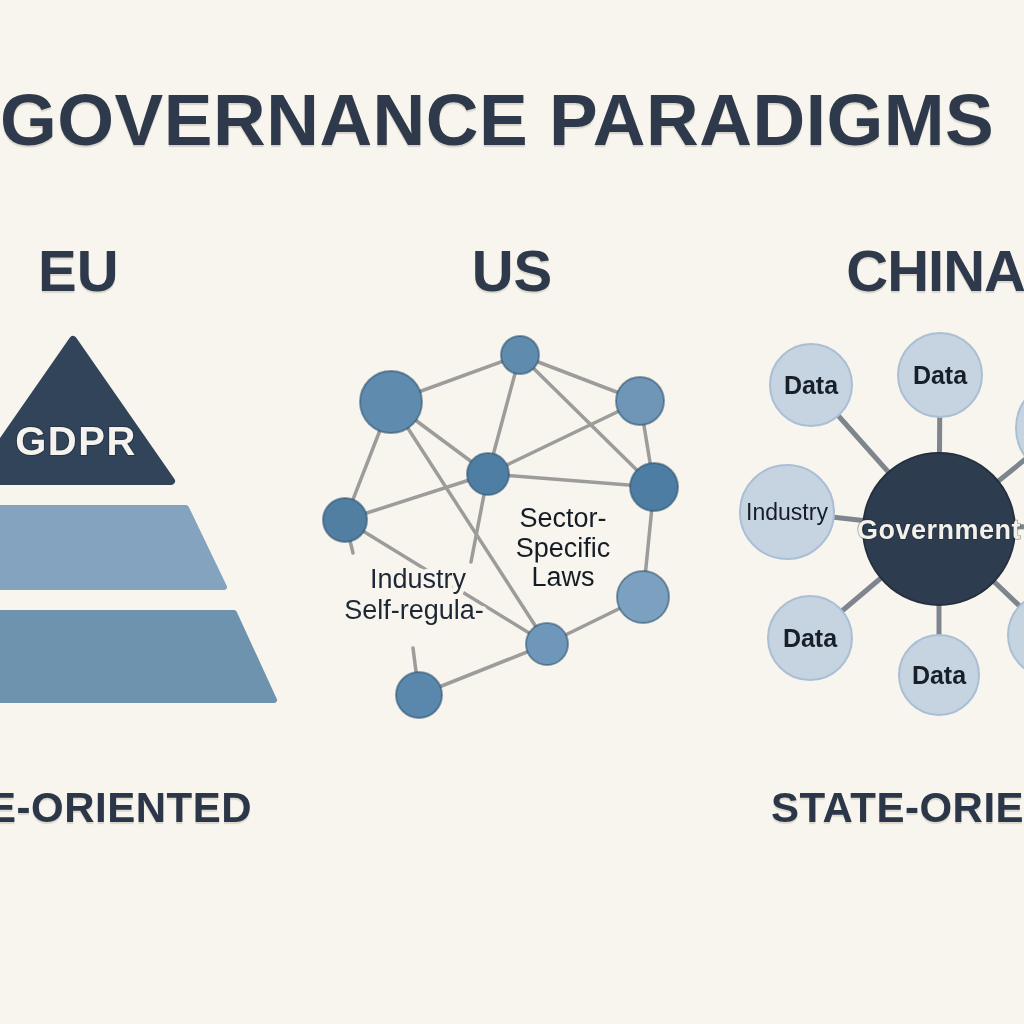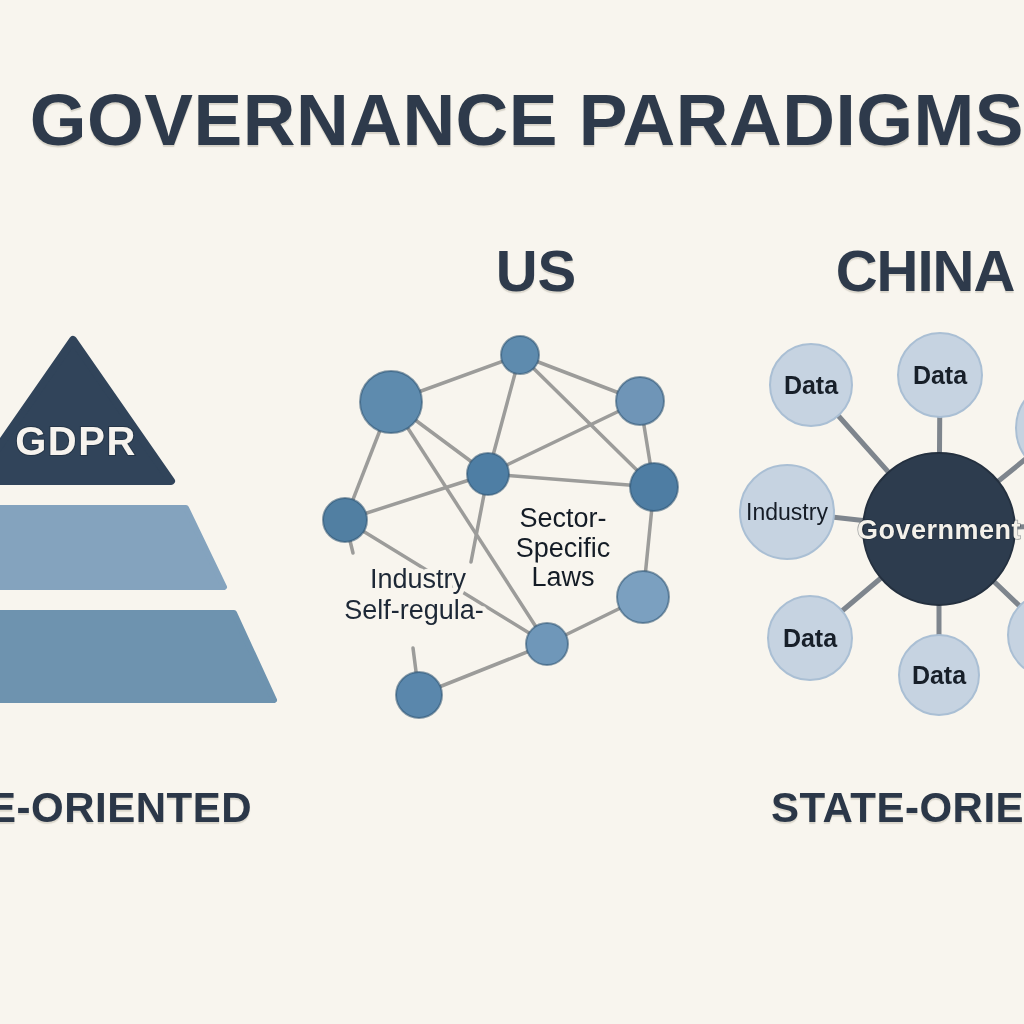--- a/index.html
+++ b/index.html
@@ -9,40 +9,40 @@
     height: 1024px;
     overflow: hidden;
     background: #f8f5ee;
     font-family: "Liberation Sans", sans-serif;
     color: #2e3a4b;
   }
   .title {
     position: absolute;
     left: 0; top: 78px;
     width: 1024px;
-    text-align: right;
+    text-align: left;
     font-size: 73px;
     font-weight: bold;
     letter-spacing: 0.5px;
     color: #2e3a4b;
     text-shadow: 0 2px 1px rgba(176,170,156,0.45);
     white-space: nowrap;
   }
   .hdr {
     position: absolute;
     top: 237px;
     font-size: 58px;
     font-weight: bold;
     color: #2e3a4b;
     text-shadow: 0 2px 1px rgba(176,170,156,0.4);
     white-space: nowrap;
   }
   .hdr-eu { left: 38px; }
-  .hdr-us { left: 436px; width: 200px; text-align: center; }
-  .hdr-china { left: 825px; width: 200px; text-align: center; letter-spacing: -1px; }
+  .hdr-us { left: 412px; width: 200px; text-align: center; }
+  .hdr-china { left: 825px; width: 200px; text-align: right; letter-spacing: -1px; }
   .ftr {
     position: absolute;
     top: 784px;
     font-size: 42px;
     font-weight: bold;
     color: #2b3748;
     letter-spacing: 0.5px;
     text-shadow: 0 2px 1px rgba(176,170,156,0.4);
     white-space: nowrap;
   }
@@ -91,20 +91,21 @@
     paint-order: stroke; stroke: rgba(20,30,42,0.4); stroke-width: 1.5px;
   }
 </style>
 </head>
 <body>
 
 <div class="canvas">
 
   <div class="title">GOVERNANCE PARADIGMS</div>
 
+  <div class="hdr hdr-eu">EU</div>
   <div class="hdr hdr-us">US</div>
   <div class="hdr hdr-china">CHINA</div>
 
   <svg class="diagram pyr" width="320" height="400" viewBox="0 0 320 400">
     <path class="tier tier-top" d="M 73 10 L 171 151 L -25 151 Z"></path>
     <path class="tier tier-mid" d="M -42 178 L 186 178 L 224 257 L -101 257 Z"></path>
     <path class="tier tier-base" d="M -115 283 L 234 283 L 274 370 L -179 370 Z"></path>
     <text class="pyr-label" x="76" y="125">GDPR</text>
   </svg>
 

